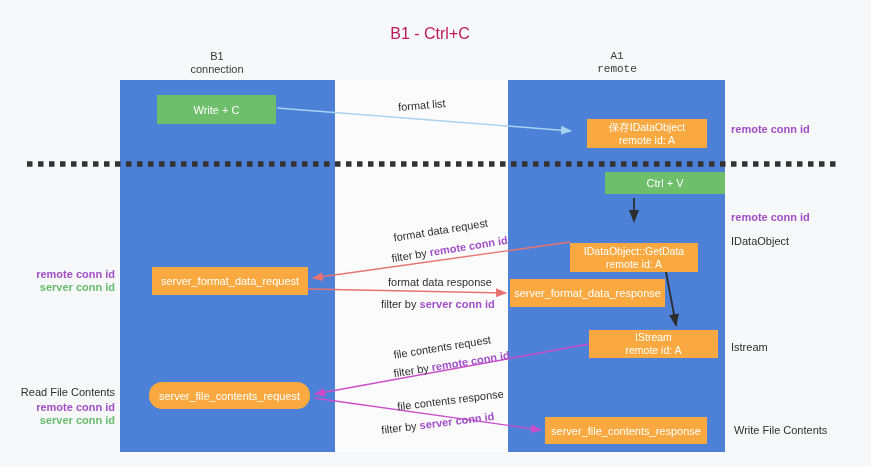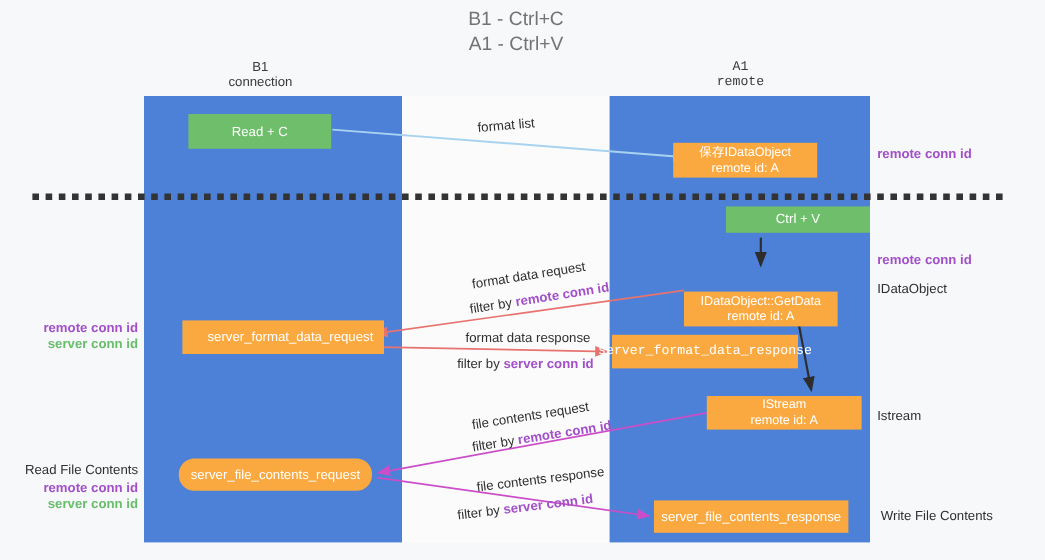--- a/index.html
+++ b/index.html
@@ -1,18 +1,18 @@
 <!DOCTYPE html>
 <html><head>
 <meta charset="utf-8">
 <style>
   html,body{margin:0;padding:0;}
   body{font-family:"Liberation Sans",sans-serif;background:#f7f8f9;}
   .canvas{position:relative;width:871px;height:467px;background:#f7f8f9;overflow:hidden;}
-  .title{position:absolute;left:0;top:6px;width:860px;text-align:center;font-size:16px;line-height:21px;color:#737373;}
+  .title{position:absolute;left:0;top:23px;width:860px;text-align:center;font-size:16px;line-height:21px;color:#be185d;}
   .col{position:absolute;top:80px;height:372px;background:#4d81d8;}
   .col-gap{position:absolute;left:335px;top:80px;width:173px;height:372px;background:#fbfbfc;}
   .col-header{position:absolute;top:50px;width:120px;text-align:center;font-size:11px;line-height:13px;color:#3a3a3a;}
   .arrows{position:absolute;left:0;top:0;width:871px;height:467px;pointer-events:none;}
   .box{position:absolute;display:flex;flex-direction:column;align-items:center;justify-content:center;color:#fff;text-align:center;}
   .box-orange{background:#f9a940;}
   .box-green{background:#6ebe6b;}
   .box-1line{font-size:11px;}
   .box-2line{font-size:10.5px;line-height:13px;}
   .lbl{position:absolute;font-size:11px;line-height:13px;color:#2f2f2f;white-space:nowrap;}
@@ -23,21 +23,20 @@
   .rot-7{transform:rotate(-7deg);}
   .rot-5{transform:rotate(-5deg);}
 </style>
 </head>
 <body>
 
 <div class="canvas">
 
   <div class="title">
     <div>B1 - Ctrl+C</div>
-    <div>A1 - Ctrl+V</div>
   </div>
 
   <div class="col-header" style="left:157px;">
     <div>B1</div>
     <div>connection</div>
   </div>
   <div class="col-header" style="left:557px;font-family:Liberation Mono, monospace;">
     <div>A1</div>
     <div>remote</div>
   </div>
@@ -73,42 +72,42 @@
     <line x1="570" y1="242" x2="313" y2="278" stroke-width="1.4" marker-end="url(#m-red)" stroke="#e7736f"></line>
 
     <line x1="308" y1="289" x2="506" y2="293" stroke-width="1.4" marker-end="url(#m-red)" stroke="#e7736f"></line>
 
     <line x1="589" y1="344" x2="315" y2="394" stroke-width="1.4" marker-end="url(#m-mag)" stroke="#cb4ec8"></line>
 
     <line x1="314" y1="398" x2="541" y2="430" stroke-width="1.4" marker-end="url(#m-mag)" stroke="#cb4ec8"></line>
   </svg>
 
   <div class="box box-green box-1line" style="left:157px;top:95px;width:119px;height:29px;">
-    <span>Read + C</span>
+    <span>Write + C</span>
   </div>
 
-  <div class="box box-orange box-2line" style="left:561px;top:119px;width:120px;height:29px;">
+  <div class="box box-orange box-2line" style="left:587px;top:119px;width:120px;height:29px;">
     <div>保存IDataObject</div>
     <div>remote id: A</div>
   </div>
 
   <div class="box box-green box-1line" style="left:573px;top:172px;width:120px;height:22px;margin-left:32px;">
     <span>Ctrl + V</span>
   </div>
 
   <div class="box box-orange box-2line" style="left:570px;top:227px;width:128px;height:29px;margin-top:16px;">
     <div>IDataObject::GetData</div>
     <div>remote id: A</div>
   </div>
 
-  <div class="box box-orange box-1line" style="left:152px;top:267px;width:156px;height:28px;padding-left:12px;">
+  <div class="box box-orange box-1line" style="left:152px;top:267px;width:156px;height:28px;">
     <span>server_format_data_request</span>
   </div>
 
-  <div class="box box-orange box-1line" style="left:510px;top:279px;width:155px;height:28px;font-family:Liberation Mono, monospace;">
+  <div class="box box-orange box-1line" style="left:510px;top:279px;width:155px;height:28px;">
     <span>server_format_data_response</span>
   </div>
 
   <div class="box box-orange box-2line" style="left:589px;top:330px;width:129px;height:28px;">
     <div>IStream</div>
     <div>remote id: A</div>
   </div>
 
   <div class="box box-orange box-1line" style="left:149px;top:382px;width:161px;height:27px;border-radius:13px;">
     <span>server_file_contents_request</span>

